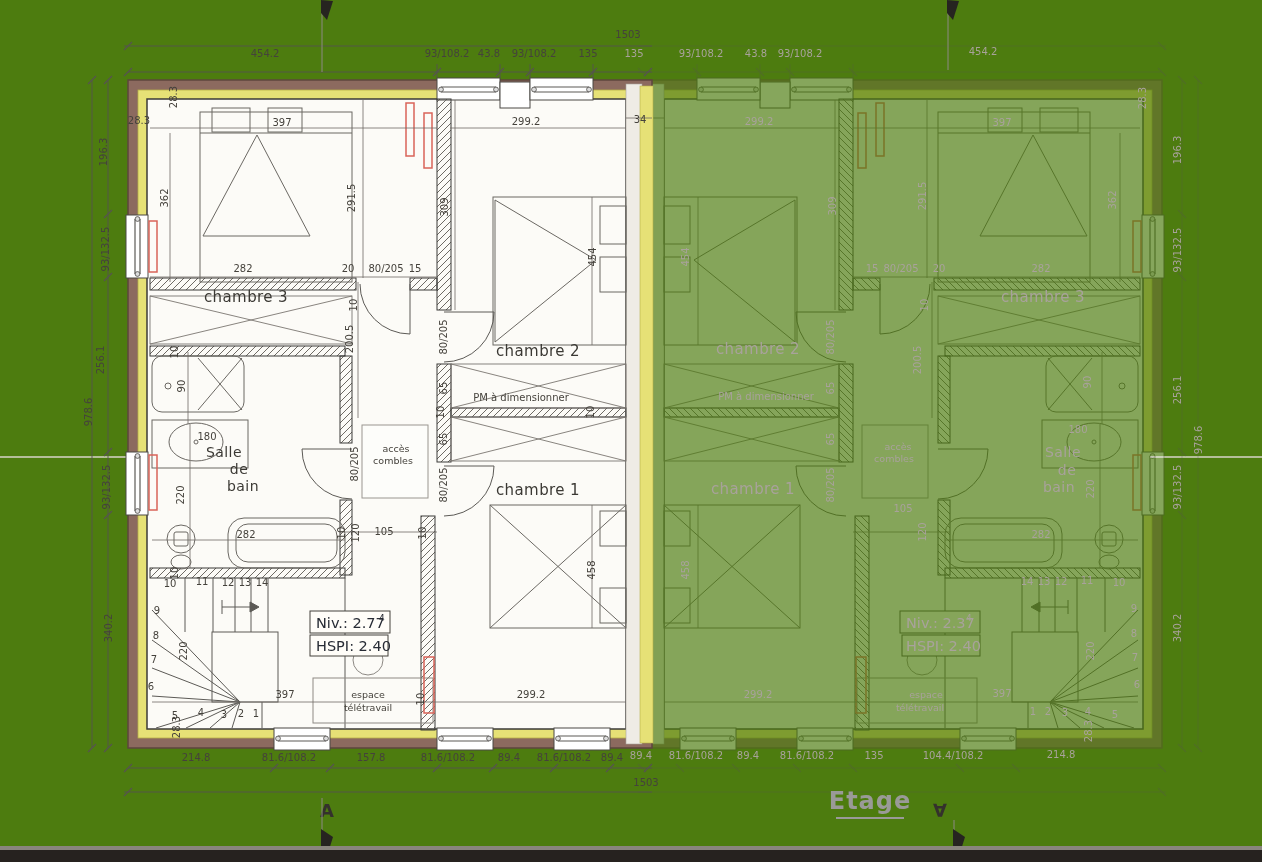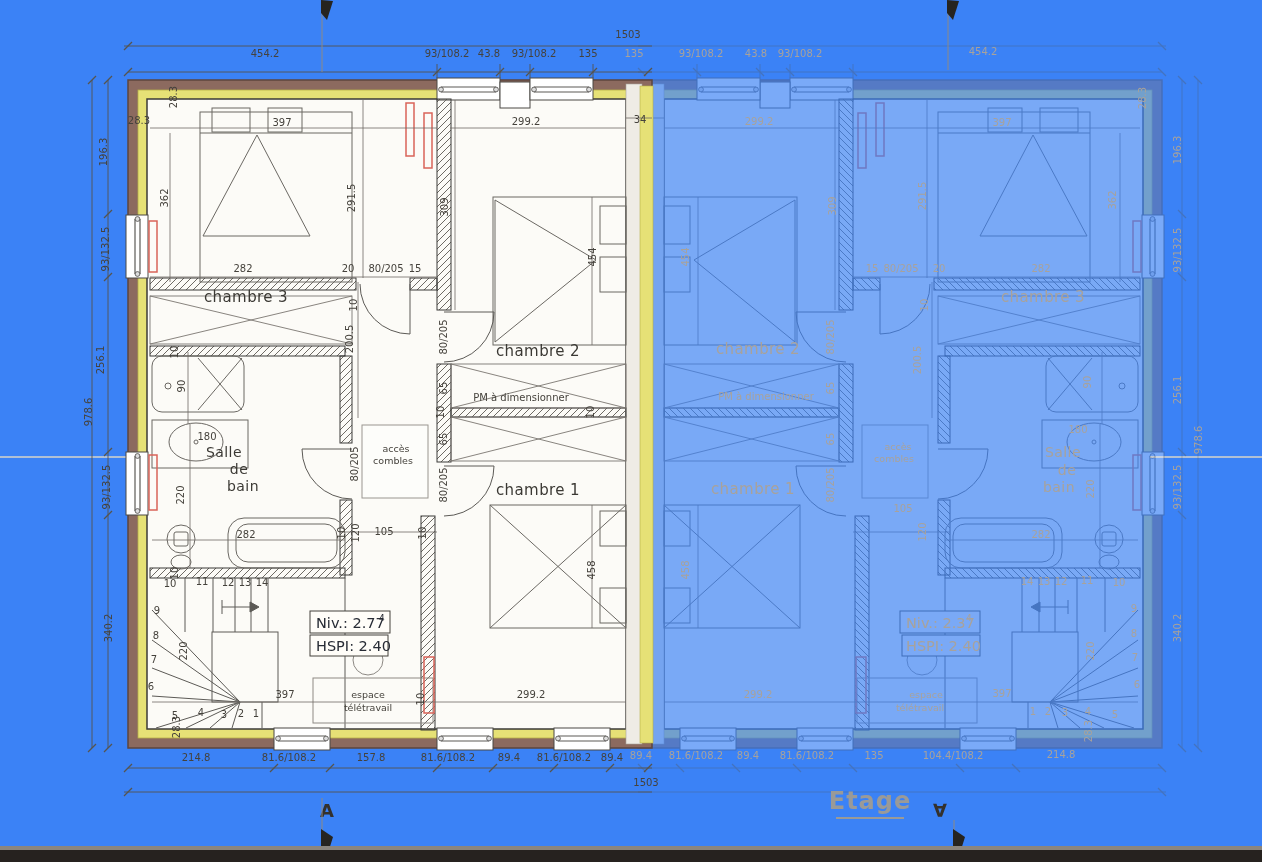--- a/index.html
+++ b/index.html
@@ -1,16 +1,16 @@
 <!DOCTYPE html>
 <html><head>
 <meta charset="utf-8">
 <style>
   html,body{margin:0;padding:0;background:#e8e6e0;}
-  #stage{position:relative;width:1262px;height:862px;background:#3b82f6;overflow:hidden;
+  #stage{position:relative;width:1262px;height:862px;background:#4d7c0f;overflow:hidden;
          font-family:"DejaVu Sans",sans-serif;}
   svg{position:absolute;left:0;top:0;}
   svg text{font-family:"DejaVu Sans",sans-serif;text-anchor:middle;}
   .d{font-size:10px;fill:#45423c;}
   .dr{font-size:10px;fill:#a8a29b;}
   .rm{font-size:15px;fill:#3b3934;letter-spacing:.4px;}
   .rmr{font-size:15px;fill:#a8a29b;letter-spacing:.4px;}
   .sm{font-size:9.5px;fill:#45423c;}
   .smr{font-size:9.5px;fill:#a8a29b;}
   .niv{font-size:14.5px;fill:#272b34;text-anchor:start;}

